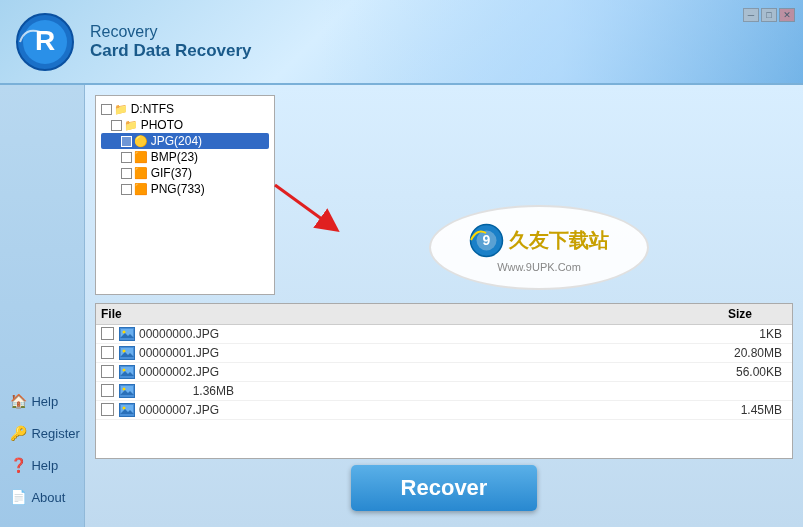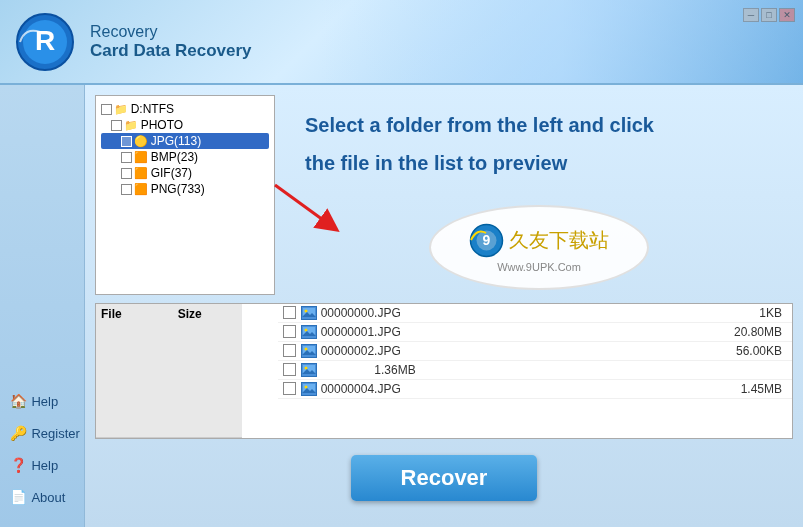--- a/index.html
+++ b/index.html
@@ -169,22 +169,21 @@
       line-height: 1.5;
     }
 
     
     .file-list-container {
       flex: 1;
       background: white;
       border: 1px solid #aaa;
       overflow: hidden;
       display: flex;
-      flex-direction: row;
-      gap: 36px;
+      flex-direction: column;
     }
     .file-list-header {
       display: flex;
       background: #e8e8e8;
       border-bottom: 1px solid #ccc;
       padding: 3px 5px;
       font-size: 12px;
       font-weight: bold;
     }
     .file-list-header .col-file { flex: 1; }
@@ -246,21 +245,21 @@
       box-shadow: 0 2px 5px rgba(0,0,0,0.3);
       position: absolute;
       right: 0;
       bottom: 10px;
     }
 
     .bottom-buttons {
       display: flex;
       justify-content: center;
       align-items: center;
-      padding: 16px 5px;
+      padding: 6px 5px;
       position: relative;
     }
   </style>
 </head>
 <body>
 
 <div class="header">
   <svg class="header-logo" viewBox="0 0 60 60">
     <circle cx="30" cy="30" r="28" fill="#1a70c8" stroke="#0a50a0" stroke-width="2"></circle>
     <circle cx="30" cy="30" r="22" fill="#2a90e8"></circle>
@@ -312,21 +311,21 @@
 
         <div class="tree-item tree-indent-1">
           <div class="checkbox-small"></div>
           <span style="margin-right:3px; font-size:11px; color:#f5c000;">📁</span>
           <span>PHOTO</span>
         </div>
 
         <div class="tree-item tree-indent-2 selected">
           <div class="checkbox-small" style="border-color:#fff; background:rgba(255,255,255,0.3);"></div>
           <span style="margin-right:3px; font-size:11px;">🟡</span>
-          <span>JPG(113)</span>
+          <span>JPG(204)</span>
         </div>
 
         <div class="tree-item tree-indent-2">
           <div class="checkbox-small"></div>
           <span style="margin-right:3px; font-size:11px; color:#e8a000;">🟧</span>
           <span>BMP(23)</span>
         </div>
 
         <div class="tree-item tree-indent-2">
           <div class="checkbox-small"></div>
@@ -344,36 +343,31 @@
       <div class="instruction-panel" style="position:relative;">
 
         <svg style="position:absolute; left:-20px; top:80px; width:80px; height:60px;" viewBox="0 0 80 60">
           <defs>
             <marker id="arrowhead" markerWidth="8" markerHeight="8" refX="4" refY="4" orient="auto">
               <polygon points="0 0, 8 4, 0 8" fill="#e02020"></polygon>
             </marker>
           </defs>
           <line x1="10" y1="10" x2="65" y2="50" stroke="#e02020" stroke-width="3" marker-end="url(#arrowhead)"></line>
         </svg>
-        <div class="instruction-text">
-          <div>Select a folder from the left and click</div>
-          <div style="height:8px;"></div>
-          <div>the file in the list to preview</div>
-        </div>
 
         <div style="position:absolute; bottom:5px; left:50%; transform:translateX(-50%); width:220px; height:85px; background:rgba(255,255,255,0.92); border-radius:50%; border:2px solid #e0e0e0; display:flex; flex-direction:column; align-items:center; justify-content:center; z-index:10;">
 
           <div style="display:flex; align-items:center; gap:5px; margin-bottom:3px;">
             <svg width="35" height="35" viewBox="0 0 35 35">
               <circle cx="17.5" cy="17.5" r="16" fill="#1a80c8" stroke="#0060a0" stroke-width="1.5"></circle>
               <circle cx="17.5" cy="17.5" r="10" fill="#f0f0f0" opacity="0.3"></circle>
               <text x="17.5" y="22" text-anchor="middle" font-size="14" font-weight="bold" fill="white">9</text>
               <path d="M2,17 Q8,5 17,10" stroke="#ffd700" stroke-width="2" fill="none"></path>
             </svg>
-            <span style="font-size:20px; font-weight:normal; color:#c8a000;text-align:center;">久友下载站</span>
+            <span style="font-size:20px; font-weight:bold; color:#c8a000;text-align:center;">久友下载站</span>
           </div>
           <span style="font-size:11px; color:#888;">Www.9UPK.Com</span>
         </div>
       </div>
     </div>
 
     <div class="file-list-container">
       <div class="file-list-header">
         <span class="col-file">File</span>
         <span class="col-size">Size</span>
@@ -434,21 +428,21 @@
           <div class="file-row">
       <div class="file-checkbox"></div>
       <div class="file-img-icon">
         <svg width="14" height="12" viewBox="0 0 14 12">
           <rect x="0" y="0" width="14" height="12" fill="#4a90d9"></rect>
           <rect x="1" y="1" width="12" height="8" fill="#6ab0f0"></rect>
           <circle cx="4" cy="4" r="1.5" fill="#ffd700"></circle>
           <polygon points="0,10 5,5 8,8 10,6 14,10" fill="#2a70b9"></polygon>
         </svg>
       </div>
-      <span class="file-name">00000004.JPG</span>
+      <span class="file-name">00000007.JPG</span>
       <span class="file-size">1.45MB</span>
     </div>
         </div>
     </div>
 
     <div class="bottom-buttons">
       <button class="recover-btn">Recover</button>
     </div>
   </div>
 </div>

